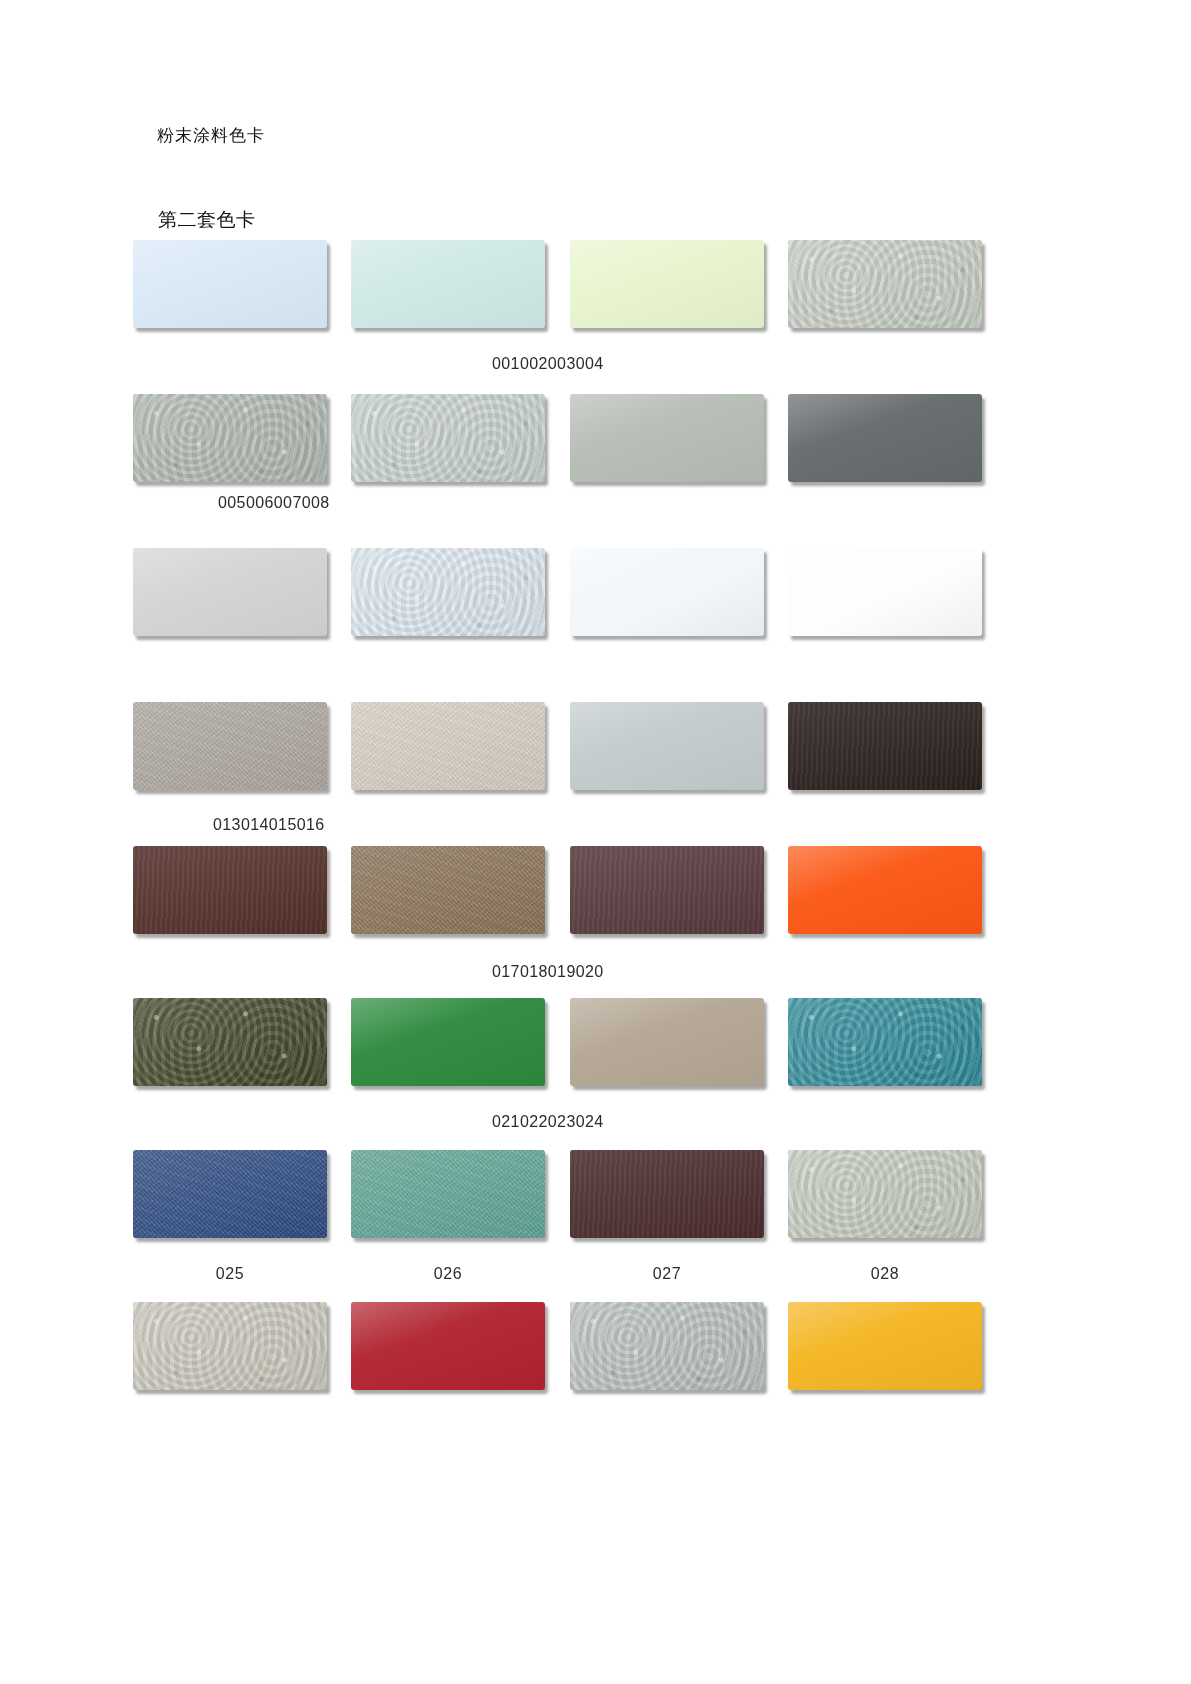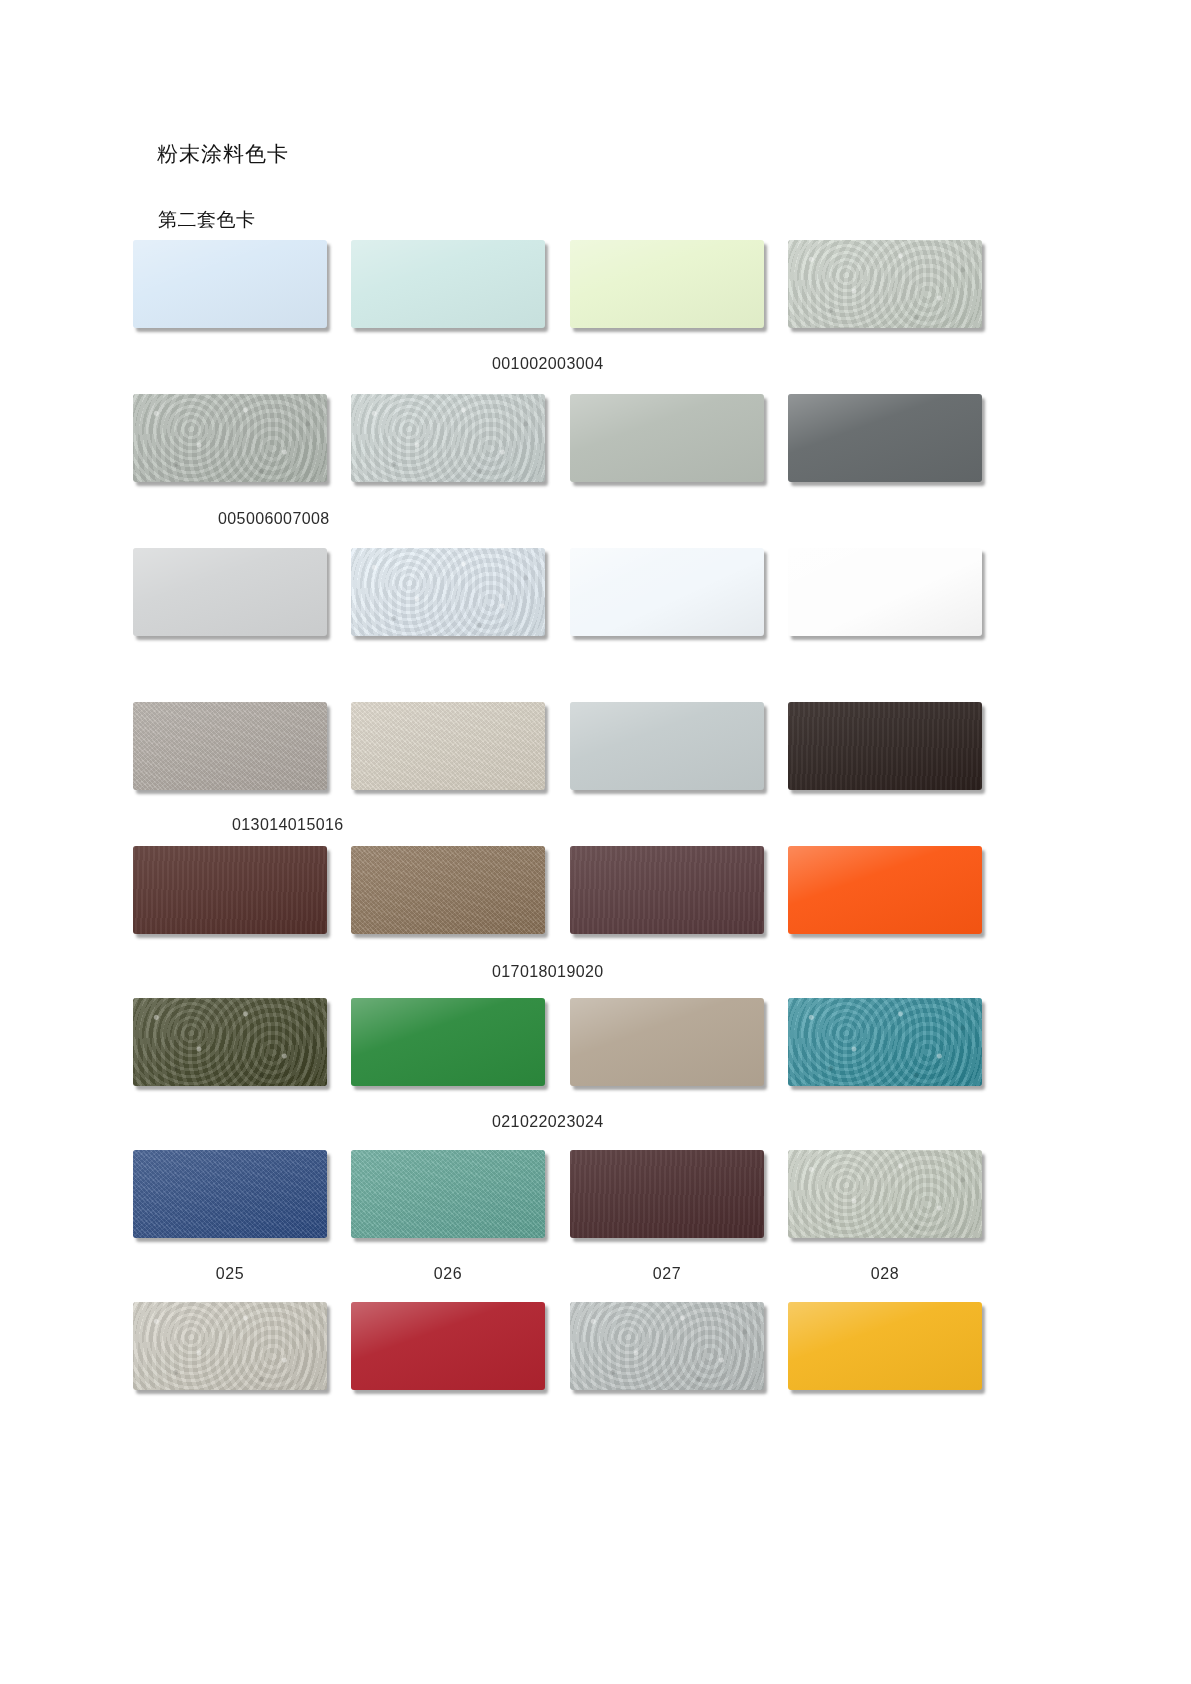--- a/index.html
+++ b/index.html
@@ -21,22 +21,22 @@
     left: 0;
     top: 0;
     width: 1191px;
     height: 1684px;
     background: #ffffff;
   }
 
   .doc-title {
     position: absolute;
     left: 157px;
-    top: 140px;
-    font-size: 21px;
+    top: 124px;
+    font-size: 17px;
     font-family: "DejaVu Serif", "Liberation Serif", serif;
     letter-spacing: 1px;
     color: #141414;
     white-space: nowrap;
   }
 
   .doc-subtitle {
     position: absolute;
     left: 158px;
     top: 207px;
@@ -180,21 +180,21 @@
         <div class="swatch c1" title="006" style="background: rgb(204, 214, 212);">
           <div class="tex tex-orange-peel"></div>
         </div>
         <div class="swatch c2" title="007" style="background: rgb(182, 189, 181);">
           <div class="tex tex-smooth"></div>
         </div>
         <div class="swatch c3" title="008" style="background: rgb(100, 105, 107);">
           <div class="tex tex-smooth"></div>
         </div>
       </div>
-      <div class="label-row" style="top: 510px;">
+      <div class="label-row" style="top: 494px;">
         <span class="label-joined" style="left: 85px;">005006007008</span>
       </div>
       <div class="swatch-row" style="top: 548px;">
         <div class="swatch c0" title="009" style="background: rgb(210, 212, 213);">
           <div class="tex tex-smooth"></div>
         </div>
         <div class="swatch c1" title="010" style="background: rgb(226, 237, 245);">
           <div class="tex tex-orange-peel"></div>
         </div>
         <div class="swatch c2" title="011" style="background: rgb(242, 247, 251);">
@@ -212,21 +212,21 @@
           <div class="tex tex-fine-grain"></div>
         </div>
         <div class="swatch c2" title="015" style="background: rgb(195, 203, 204);">
           <div class="tex tex-smooth"></div>
         </div>
         <div class="swatch c3" title="016" style="background: rgb(43, 32, 29);">
           <div class="tex tex-matte"></div>
         </div>
       </div>
       <div class="label-row" style="top: 816px;">
-        <span class="label-joined" style="left: 99px; text-align: center;">013014015016</span>
+        <span class="label-joined" style="left: 80px; text-align: center;">013014015016</span>
       </div>
       <div class="swatch-row" style="top: 846px;">
         <div class="swatch c0" title="017" style="background: rgb(85, 48, 43);">
           <div class="tex tex-matte"></div>
         </div>
         <div class="swatch c1" title="018" style="background: rgb(142, 117, 90);">
           <div class="tex tex-fine-grain"></div>
         </div>
         <div class="swatch c2" title="019" style="background: rgb(88, 58, 61);">
           <div class="tex tex-matte"></div>

